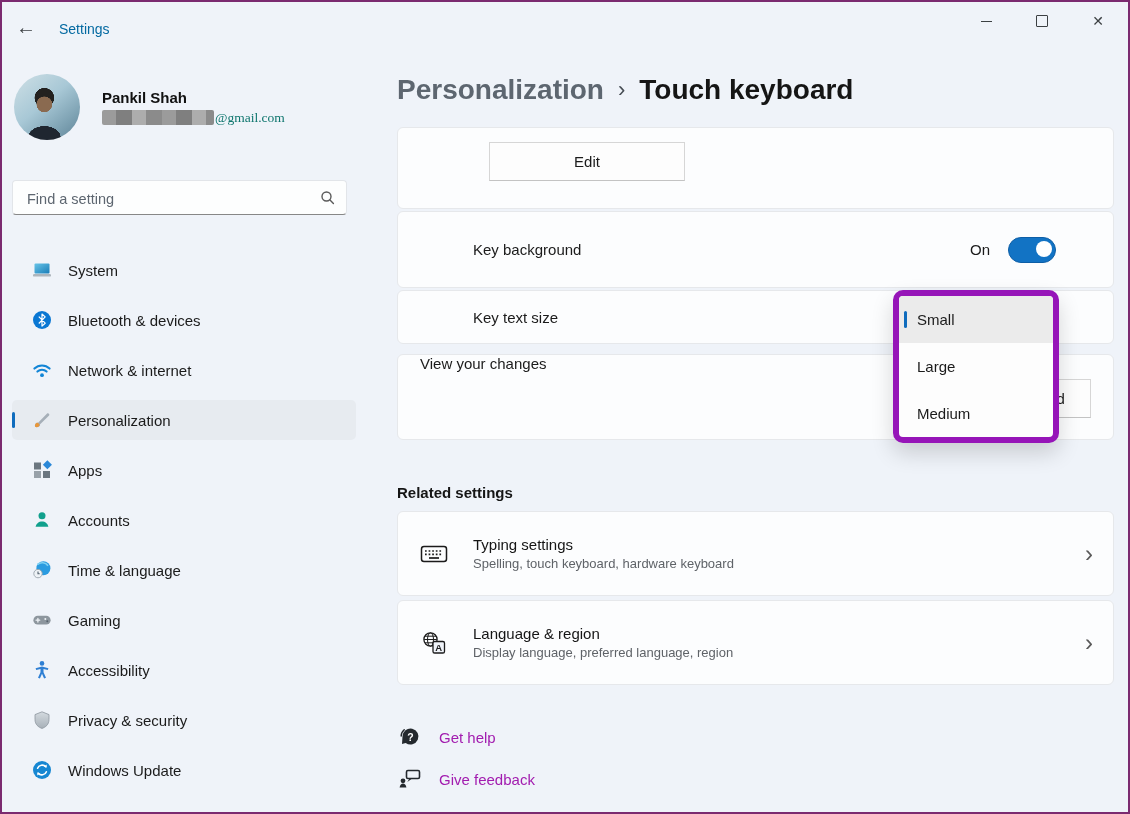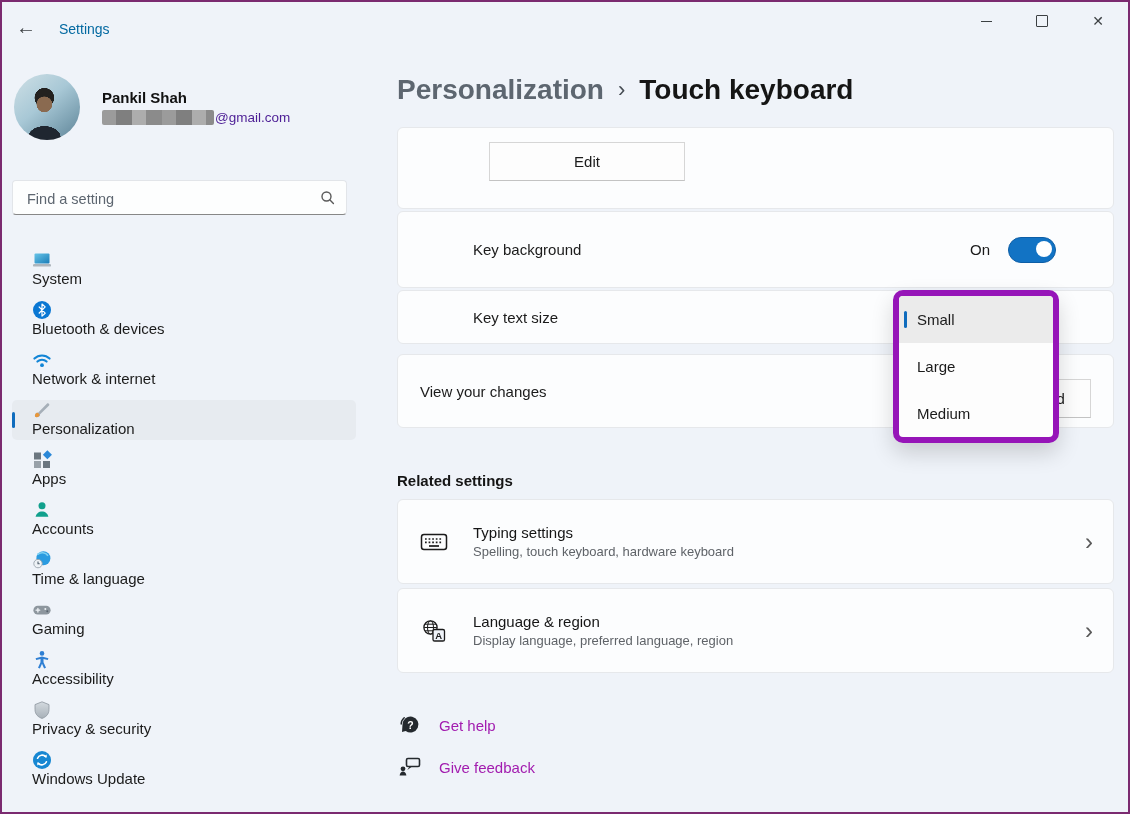--- a/index.html
+++ b/index.html
@@ -17,36 +17,36 @@
   .close-glyph{font-size:14px;color:#3c4043;}
 
   
   .avatar{position:absolute;left:12px;top:72px;width:66px;height:66px;border-radius:50%;
     background:
       radial-gradient(ellipse 26px 18px at 46% 96%, #1f2630 62%, rgba(0,0,0,0) 63%),
       radial-gradient(circle 8px at 46% 46%, #8a6a50 96%, rgba(0,0,0,0) 100%),
       radial-gradient(circle 10px at 46% 36%, #23211f 96%, rgba(0,0,0,0) 100%),
       linear-gradient(140deg,#cfe0e6 0%,#a8c8d6 45%,#7fa3b4 75%,#5d8296 100%);}
   .pname{position:absolute;left:100px;top:87px;font-size:15px;font-weight:bold;color:#111;}
-  .pemail{position:absolute;left:100px;top:108px;font-size:13.5px;color:#4c1d95;display:flex;align-items:center;}
+  .pemail{position:absolute;left:100px;top:108px;font-size:13.5px;color:#0f766e;display:flex;font-family:Liberation Serif, serif;}
   .blurbar{display:inline-block;width:112px;height:15px;margin-right:1px;border-radius:2px;
     background:repeating-linear-gradient(90deg,#9b9b9b 0 14px,#7f7f7f 14px 30px,#adadad 30px 44px,#8b8b8b 44px 60px);}
 
   
   .searchbox{position:absolute;left:10px;top:178px;width:335px;height:35px;background:#fdfefe;
     border:1px solid #e2e5e9;border-bottom:1px solid #878787;border-radius:4px;box-sizing:border-box;}
   .searchbox input{position:absolute;left:12px;top:0;width:280px;height:100%;border:none;outline:none;
     background:transparent;font-family:"Liberation Sans",sans-serif;font-size:14.5px;color:#1b1b1b;}
   .searchbox input::placeholder{color:#5d6670;}
   .searchicon{position:absolute;right:10px;top:9px;}
 
   
   .sidebar{position:absolute;left:0;top:248px;width:364px;}
-  .sitem{position:relative;display:flex;height:40px;margin:0 10px 10px 10px;
-    padding-left:20px;border-radius:5px;cursor:pointer;flex-direction:column;}
+  .sitem{position:relative;display:flex;align-items:center;height:40px;margin:0 10px 10px 10px;
+    padding-left:20px;border-radius:5px;cursor:pointer;}
   .sitem.selected{background:#e7ebf0;}
   .saccent{position:absolute;left:0;top:12px;width:3px;height:16px;border-radius:2px;background:#0f6cbd;}
   .sicon{width:20px;height:20px;margin-right:16px;display:flex;align-items:center;justify-content:center;}
   .slabel{font-size:15px;color:#1b1b1b;}
 
   
   .content{position:absolute;left:395px;top:0;width:717px;}
   .breadcrumb{margin-top:72px;font-size:28px;font-weight:600;display:flex;align-items:center;}
   .bc-parent{color:#5d6670;}
   .bc-sep{font-size:22px;color:#474d54;padding:0 14px;font-weight:400;}
@@ -59,21 +59,21 @@
   .editbtn{position:absolute;left:91px;top:14px;width:196px;height:39px;}
   .card-row{margin-top:2px;display:flex;align-items:center;padding-left:75px;padding-right:57px;}
   .card-kb{height:77px;}
   .card-kts{height:54px;}
   .rowlabel{font-size:15px;}
   .rowright{margin-left:auto;display:flex;align-items:center;gap:18px;}
   .onlabel{font-size:15px;}
   .toggle{width:46px;height:24px;border-radius:13px;background:#1273c4;border:1px solid #0d5ea6;position:relative;cursor:pointer;}
   .knob{position:absolute;right:3px;top:3px;width:16px;height:16px;border-radius:50%;background:#fff;}
 
-  .card-view{margin-top:10px;height:74px;position:relative;display:flex;align-items:center;padding-left:22px;}
+  .card-view{margin-top:10px;height:86px;position:relative;display:flex;padding-left:22px;}
   .openkbbtn{position:absolute;right:22px;top:24px;width:155px;height:39px;z-index:1;}
 
   .related-h{margin-top:44px;font-size:15px;font-weight:600;color:#151515;}
   .card-link{display:flex;align-items:center;height:85px;padding:0 20px 0 22px;cursor:pointer;}
   .card-link.first{margin-top:10px;}
   .card-link.second{margin-top:4px;}
   .licon{width:28px;height:24px;margin-right:25px;display:flex;align-items:center;justify-content:center;}
   .ltext{display:flex;flex-direction:column;gap:3px;}
   .ltitle{font-size:15px;color:#151515;}
   .lsub{font-size:13px;color:#5f6368;}

